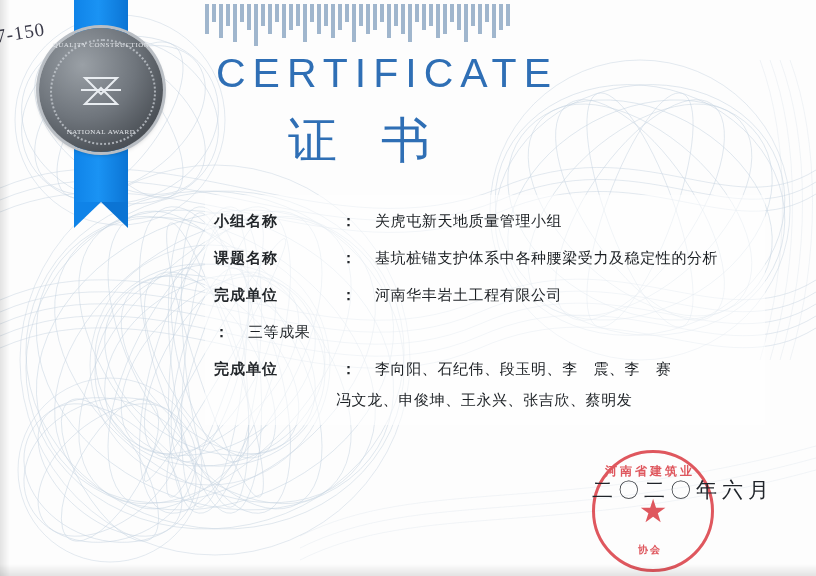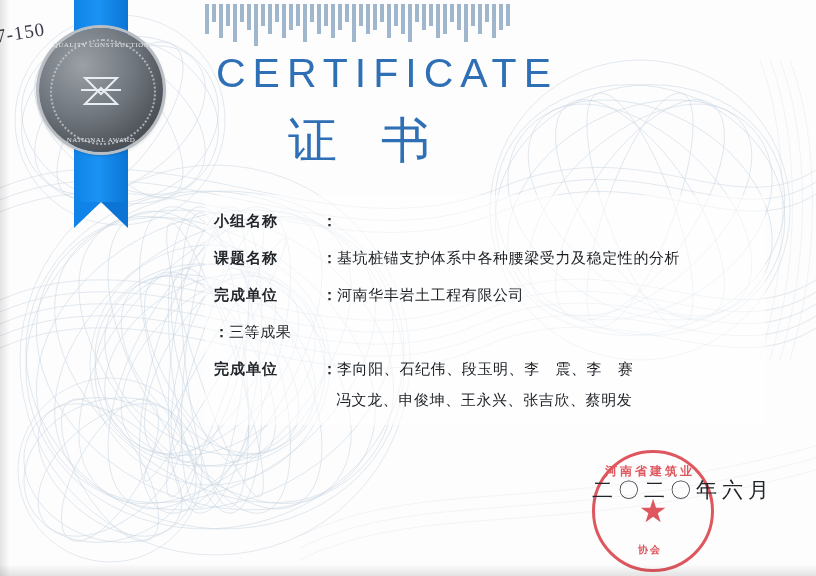--- a/index.html
+++ b/index.html
@@ -96,21 +96,21 @@
     position: absolute;
     left: 0;
     width: 124px;
     text-align: center;
     color: #e3e6ea;
     font-size: 7px;
     letter-spacing: .5px;
     font-family: "Liberation Serif", serif;
   }
   .seal .seal-text-top { top: 13px; }
-  .seal .seal-text-bottom { bottom: 8px; text-align: center; }
+  .seal .seal-text-bottom { bottom: 16px; text-align: center; }
 
   
   .hand-code {
     position: absolute;
     left: -4px;
     top: 22px;
     font-family: "Liberation Serif", serif;
     font-size: 19px;
     color: #3b3b4a;
     transform: rotate(-9deg);
@@ -144,20 +144,21 @@
   .fields {
     position: absolute;
     left: 214px;
     top: 212px;
     width: 560px;
   }
   .field-row {
     display: flex;
     align-items: baseline;
     margin-bottom: 18px;
+    gap: 19px;
   }
   .field-label {
     width: 108px;
     flex: 0 0 108px;
     font-size: 15px;
     font-weight: 700;
     color: #23272b;
     letter-spacing: 1px;
     font-family: "Liberation Sans", sans-serif;
   }
@@ -418,20 +419,21 @@
     </svg>
   </div>
 
   <div class="cert-en">CERTIFICATE</div>
   <div class="cert-cn">证书</div>
 
   <div class="fields">
     <div class="field-row">
       <div class="field-label">小组名称</div>
       <div class="field-colon">：</div>
+      <div class="field-value">关虎屯新天地质量管理小组</div>
     </div>
     <div class="field-row">
       <div class="field-label">课题名称</div>
       <div class="field-colon">：</div>
       <div class="field-value">基坑桩锚支护体系中各种腰梁受力及稳定性的分析</div>
     </div>
     <div class="field-row">
       <div class="field-label">完成单位</div>
       <div class="field-colon">：</div>
       <div class="field-value">河南华丰岩土工程有限公司</div>

